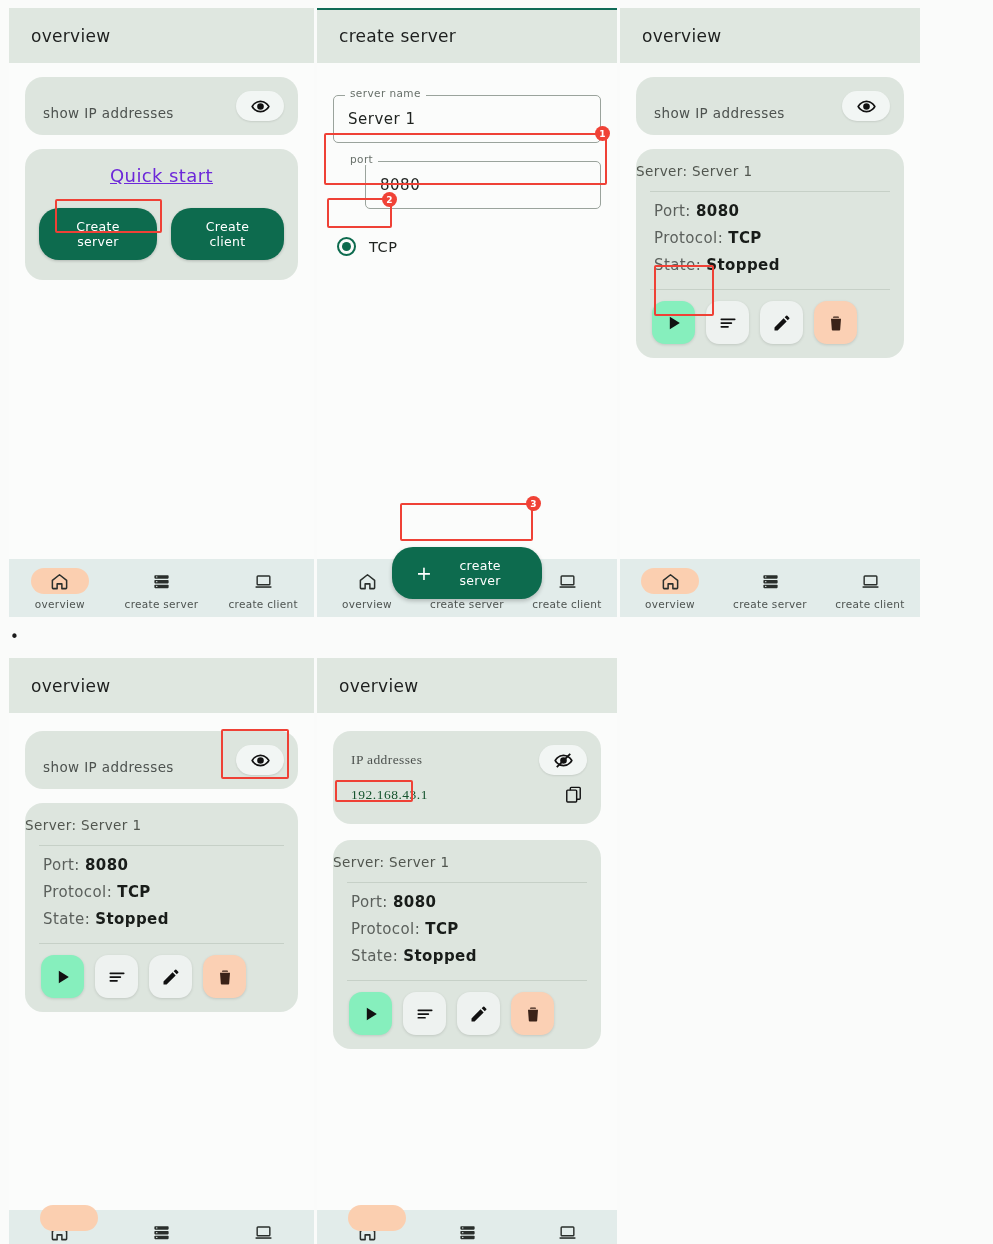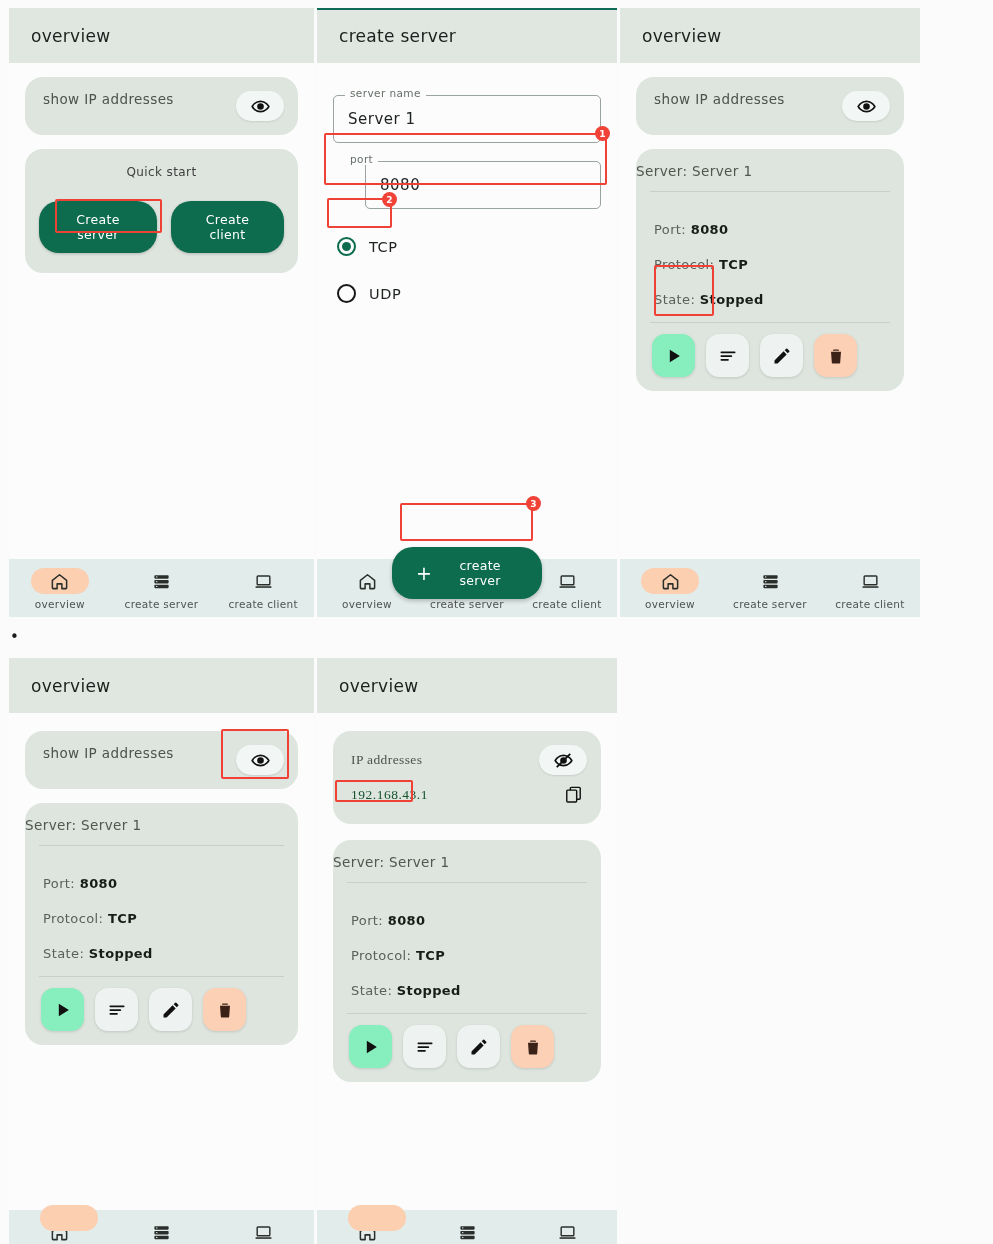--- a/index.html
+++ b/index.html
@@ -33,51 +33,51 @@
     font-size:17px; color:#1d1f1e; letter-spacing:.3px;
   }
   .body{ flex:1 1 auto; position:relative; padding:14px 16px 0 16px; }
 
   
   .card{
     background:#dde5de;
     border-radius:18px;
   }
   .iprow{
-    display:flex; align-items:flex-start; justify-content:space-between;
+    display:flex; align-items:flex-end; justify-content:space-between;
     padding:14px 14px 14px 18px;
   }
   .iprow .lbl{ font-size:13.5px; color:#4d524f; letter-spacing:.4px; }
   .pill{
     width:48px; height:30px; border-radius:16px; background:#f2f6f4;
     display:flex; align-items:center; justify-content:center;
     box-shadow:0 1px 2px rgba(0,0,0,.10);
   }
   .pill svg{ width:19px; height:19px; }
 
   
   .quick{ margin-top:14px; padding:16px 14px 20px 14px; text-align:center; }
-  .quick .qtitle{ font-size:12px; color:#404040; letter-spacing:.4px; }
+  .quick .qtitle{ font-size:18px; color:#6d28d9; letter-spacing:.4px;text-decoration:underline; }
   .qbtns{ display:flex; gap:14px; justify-content:center; margin-top:22px; }
   .gbtn{
     background:#0d6b4e; color:#fff; border:0; border-radius:20px;
     font-size:12.5px; letter-spacing:.3px;
     padding:11px 18px; font-family:inherit; cursor:pointer;
     box-shadow:0 1px 3px rgba(0,0,0,.2);
   }
 
   
   .servercard{ margin-top:14px; padding:14px 0 12px 0; }
   .servercard .sctitle{
     text-align:left; font-size:13.5px; color:#51564f; letter-spacing:.4px;
     padding-bottom:12px;
   }
   .hr{ height:1px; background:#c6d0c7; margin:0 14px; }
   .kv{ padding:10px 18px 6px 18px; }
-  .kv .line{ font-size:13px; color:#5b605c; letter-spacing:.4px; margin-bottom:9px;margin-top:20px; }
+  .kv .line{ font-size:15px; color:#5b605c; letter-spacing:.4px; margin-bottom:9px; }
   .kv .line b{ color:#181c19; font-weight:700; }
   .actions{ display:flex; gap:11px; padding:11px 16px 2px 16px; }
   .abtn{
     width:43px; height:43px; border-radius:13px; border:0; cursor:pointer;
     display:flex; align-items:center; justify-content:center;
     box-shadow:0 1px 3px rgba(0,0,0,.13);
   }
   .abtn.play{ background:#86efbd; }
   .abtn.neutral{ background:#eef2f0; }
   .abtn.del{ background:#fbd0b4; }
@@ -249,24 +249,20 @@
         <span class="flabel">port</span>
         <div class="box">
             <span class="val">8080</span>
           </div>
       </div>
 
       <div class="radios">
         <div class="radio on">
           <span class="ring"></span>
           <span class="rlabel">TCP</span>
-        </div>
-        <div class="radio" style="margin-top:16px;">
-          <span class="ring"></span>
-          <span class="rlabel">UDP</span>
         </div>
       </div>
 
       <button class="createbtn" style="top:484px;">
         <span class="plus">+</span>
         <span>create server</span>
       </button>
     </div>
 
     <div class="nav">

